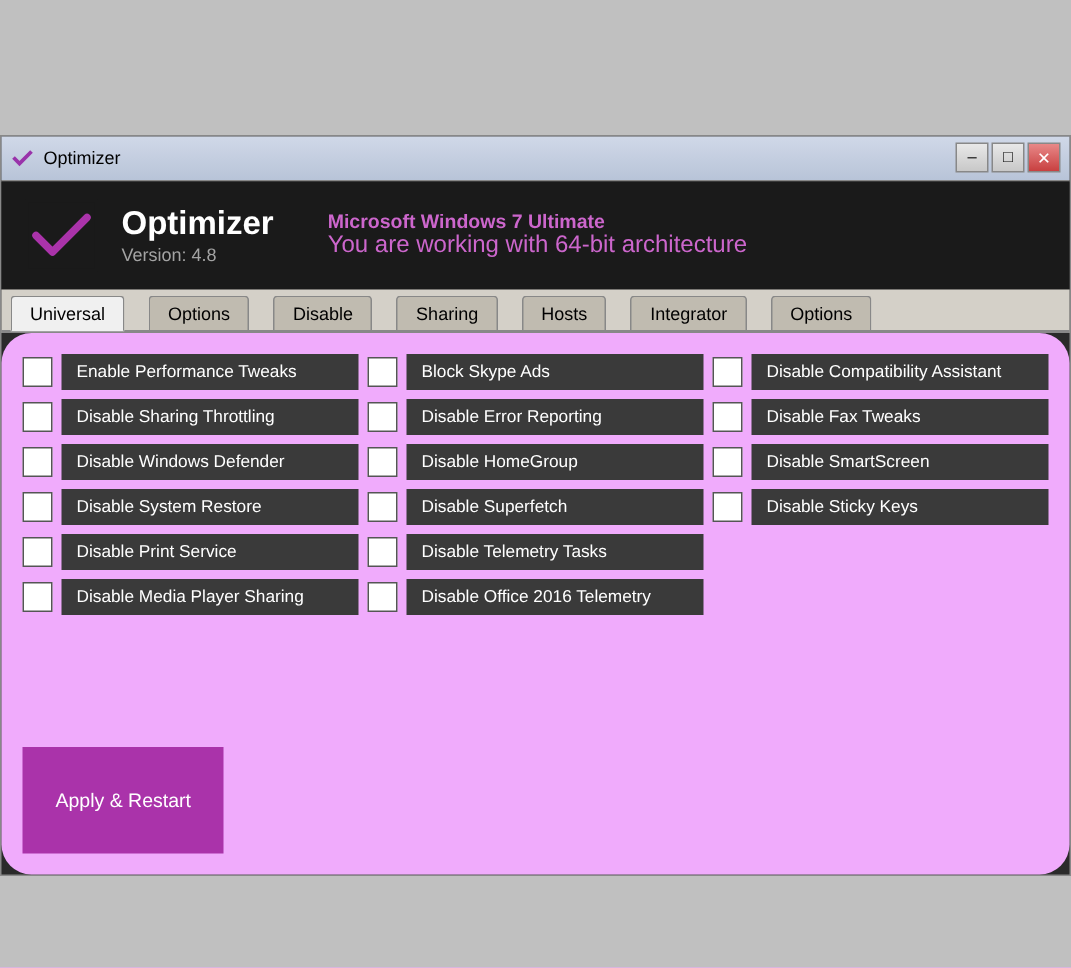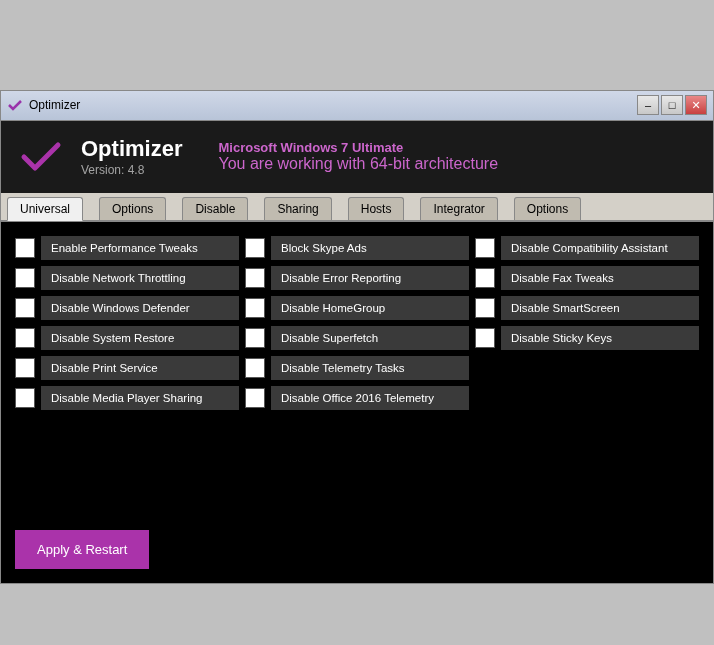--- a/index.html
+++ b/index.html
@@ -154,26 +154,27 @@
     }
 
     .tab.active {
       background: #f0f0f0;
       border-bottom: 1px solid #f0f0f0;
       margin-bottom: -1px;
       z-index: 1;
     }
 
     .content-area {
-      background: #000000;
+      background: #f0abfc;
       flex: 1;
       padding: 14px;
       display: flex;
       flex-direction: column;
       gap: 12px;
+      border-radius: 20px;
     }
 
     .options-grid {
       display: grid;
       grid-template-columns: 1fr 1fr 1fr;
       gap: 6px;
       flex: 0 0 auto;
     }
 
     .option-item {
@@ -206,21 +207,21 @@
       cursor: pointer;
       white-space: nowrap;
       overflow: hidden;
       text-overflow: ellipsis;
     }
 
     .apply-btn {
       background: #aa33aa;
       color: #ffffff;
       border: none;
-      padding: 12px 22px;
+      padding: 28px 22px;
       font-size: 13px;
       cursor: pointer;
       margin-top: 18px;
       font-weight: 500;
       align-self: flex-start;
     }
 
     .spacer {
       flex: 1;
     }
@@ -280,21 +281,21 @@
         <div class="option-item">
           <input type="checkbox" class="option-checkbox" style="">
           <span class="option-label">Block Skype Ads</span>
         </div>
         <div class="option-item">
           <input type="checkbox" class="option-checkbox" style="">
           <span class="option-label">Disable Compatibility Assistant</span>
         </div>
         <div class="option-item">
           <input type="checkbox" class="option-checkbox" style="">
-          <span class="option-label">Disable Network Throttling</span>
+          <span class="option-label">Disable Sharing Throttling</span>
         </div>
         <div class="option-item">
           <input type="checkbox" class="option-checkbox" style="">
           <span class="option-label">Disable Error Reporting</span>
         </div>
         <div class="option-item">
           <input type="checkbox" class="option-checkbox" style="">
           <span class="option-label">Disable Fax Tweaks</span>
         </div>
         <div class="option-item">

